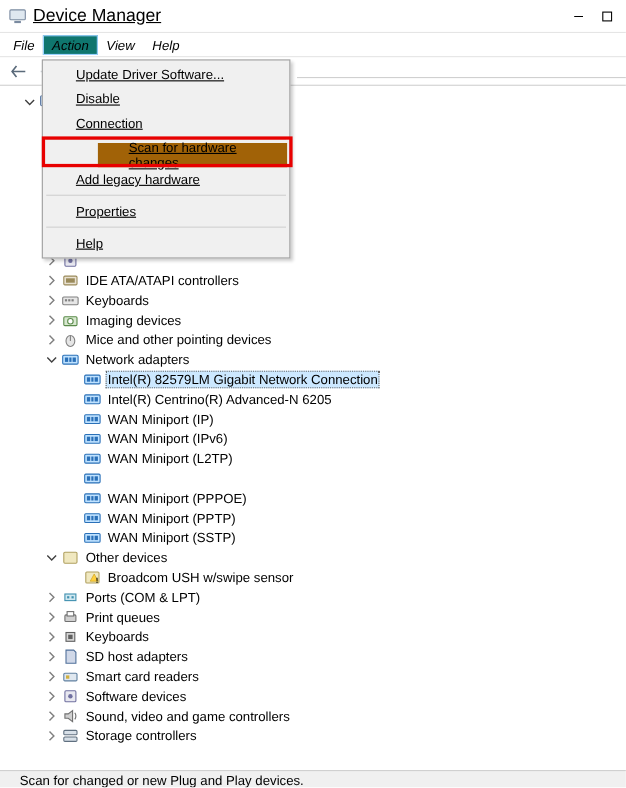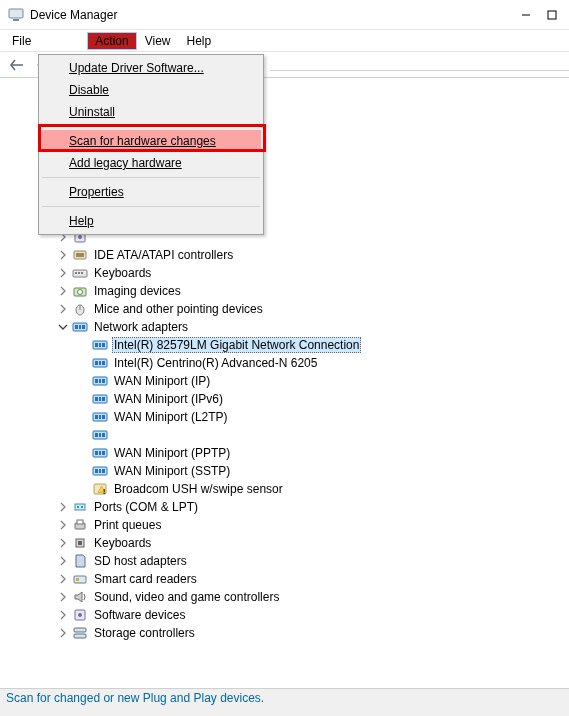--- a/index.html
+++ b/index.html
@@ -1,32 +1,32 @@
 <!DOCTYPE html>
 <html><head>
   <meta charset="utf-8">
   <style>
     * { margin: 0; padding: 0; box-sizing: border-box; font-family: "Segoe UI", Tahoma, sans-serif; }
     body { background: #fff; font-size: 12px; color: #000; width: 569px; height: 716px; overflow: hidden; position: relative; }
 
     .titlebar { display: flex; align-items: center; height: 30px; padding: 0 4px; border-bottom: 1px solid #e5e5e5; }
     .titlebar .app-icon { width: 16px; height: 16px; margin: 0 6px 0 4px; }
-    .titlebar .title { flex: 1; font-size: 12px; }
+    .titlebar .title { flex: 1; font-size: 16px; text-decoration: underline; }
     .win-controls { display: flex; gap: 0; }
     .win-btn { width: 26px; height: 22px; display: flex; align-items: center; justify-content: center; cursor: default; }
 
-    .menubar { display: flex; height: 22px; padding: 0 4px; align-items: center; border-bottom: 1px solid #e5e5e5; }
+    .menubar { display: flex; height: 22px; padding: 0 4px; align-items: center; border-bottom: 1px solid #e5e5e5; font-style: italic; }
     .menu-item { padding: 2px 8px; cursor: default; }
-    .menu-item.open { background: #b91c1c; border: 1px solid #99d1ff; padding: 1px 7px; margin-left: 48px; }
+    .menu-item.open { background: #0f766e; border: 1px solid #99d1ff; padding: 1px 7px; }
 
     .toolbar { height: 26px; display: flex; align-items: center; padding: 0 6px; border-bottom: 1px solid #d0d0d0; gap: 4px; position: relative; }
     .toolbar .tb-btn { width: 22px; height: 22px; display: flex; align-items: center; justify-content: center; }
     .toolbar-divider-line { position: absolute; top: 18px; left: 270px; right: 0; border-top: 1px solid #d0d0d0; }
 
-    .tree { padding: 6px 0 0 6px; margin-left: 16px; }
+    .tree { padding: 6px 0 0 6px; }
     .tree-row { display: flex; align-items: center; height: 18px; white-space: nowrap; }
     .tree-row .arrow { width: 14px; height: 14px; display: flex; align-items: center; justify-content: center; color: #666; font-size: 10px; cursor: default; }
     .tree-row .arrow.blank { visibility: hidden; }
     .tree-row .icon { width: 16px; height: 16px; margin: 0 4px 0 2px; display: flex; align-items: center; justify-content: center; }
     .tree-row .label { padding: 0 2px; }
     .tree-row.selected .label { background: #cce8ff; border: 1px dotted #666; padding: 0 1px; }
 
     .indent-1 { padding-left: 14px; }
     .indent-2 { padding-left: 34px; }
     .indent-3 { padding-left: 54px; }
@@ -36,38 +36,38 @@
       top: 54px; left: 38px;
       width: 226px;
       background: #f0f0f0;
       border: 1px solid #a0a0a0;
       box-shadow: 2px 2px 3px rgba(0,0,0,0.2);
       padding: 2px;
       z-index: 100;
       text-decoration: underline;
     }
     .ctx-row { height: 22px; display: flex; align-items: center; padding: 0 28px; cursor: default; }
-    .ctx-row.highlighted { background: #fca5a5; }
+    .ctx-row.highlighted { background: #a16207; margin-left: 48px; }
     .ctx-hr { height: 1px; background: #d0d0d0; margin: 3px 1px; }
 
     .highlight-box {
       position: absolute;
       top: 124px; left: 38px;
       width: 228px; height: 28px;
       border: 3px solid #e80000;
       z-index: 101;
       pointer-events: none;
     }
 
     .statusbar {
       position: absolute; left: 0; right: 0; bottom: 0;
-      height: 28px; padding: 2px 6px;
+      height: 16px; padding: 2px 18px;
       border-top: 1px solid #d0d0d0;
       background: #f0f0f0;
-      color: #0369a1;
+      color: #000000;
       overflow: hidden;
     }
 
     svg { display: block; }
   </style>
 </head>
 <body>
 
 <div class="titlebar">
   <span class="app-icon">
@@ -394,33 +394,58 @@
       <div class="tree-row indent-3">
         <span class="arrow blank"></span>
         <span class="icon">
           <svg width="16" height="16" viewBox="0 0 16 16">
             <rect x="1" y="4" width="14" height="8" rx="1" fill="#bfe2ff" stroke="#2a70b8"></rect>
             <rect x="3" y="6" width="3" height="4" fill="#2a70b8"></rect>
             <rect x="7" y="6" width="2" height="4" fill="#2a70b8"></rect>
             <rect x="10" y="6" width="3" height="4" fill="#2a70b8"></rect>
           </svg>
         </span>
+        <span class="label">WAN Miniport (PPPOE)</span>
+      </div>
+      <div class="tree-row indent-3">
+        <span class="arrow blank"></span>
+        <span class="icon">
+          <svg width="16" height="16" viewBox="0 0 16 16">
+            <rect x="1" y="4" width="14" height="8" rx="1" fill="#bfe2ff" stroke="#2a70b8"></rect>
+            <rect x="3" y="6" width="3" height="4" fill="#2a70b8"></rect>
+            <rect x="7" y="6" width="2" height="4" fill="#2a70b8"></rect>
+            <rect x="10" y="6" width="3" height="4" fill="#2a70b8"></rect>
+          </svg>
+        </span>
         <span class="label">WAN Miniport (PPTP)</span>
       </div>
       <div class="tree-row indent-3">
         <span class="arrow blank"></span>
         <span class="icon">
           <svg width="16" height="16" viewBox="0 0 16 16">
             <rect x="1" y="4" width="14" height="8" rx="1" fill="#bfe2ff" stroke="#2a70b8"></rect>
             <rect x="3" y="6" width="3" height="4" fill="#2a70b8"></rect>
             <rect x="7" y="6" width="2" height="4" fill="#2a70b8"></rect>
             <rect x="10" y="6" width="3" height="4" fill="#2a70b8"></rect>
           </svg>
         </span>
         <span class="label">WAN Miniport (SSTP)</span>
+      </div>
+      <div class="tree-row indent-2">
+        <span class="arrow ">
+          <svg width="10" height="10" viewBox="0 0 10 10">
+            <path d="M1 3 L5 7 L9 3" fill="none" stroke="#404040" stroke-width="1.3"></path>
+          </svg>
+        </span>
+        <span class="icon">
+          <svg width="16" height="16" viewBox="0 0 16 16">
+            <rect x="2" y="3" width="12" height="10" rx="1" fill="#f0e8c0" stroke="#b0a060"></rect>
+          </svg>
+        </span>
+        <span class="label">Other devices</span>
       </div>
       <div class="tree-row indent-3">
         <span class="arrow blank"></span>
         <span class="icon">
           <svg width="16" height="16" viewBox="0 0 16 16">
             <rect x="2" y="3" width="12" height="10" rx="1" fill="#f0e8c0" stroke="#b0a060"></rect>
             <path d="M8 2 L14 13 H2 Z" fill="#ffd040" stroke="#c09000" stroke-width="0.8" transform="scale(0.6) translate(8,6)"></path>
             <text x="11" y="13" font-size="7" fill="#000" font-weight="bold">!</text>
           </svg>
         </span>
@@ -497,39 +522,39 @@
         <span class="label">Smart card readers</span>
       </div>
       <div class="tree-row indent-2">
         <span class="arrow ">
           <svg width="10" height="10" viewBox="0 0 10 10">
             <path d="M3 1 L7 5 L3 9" fill="none" stroke="#808080" stroke-width="1.3"></path>
           </svg>
         </span>
         <span class="icon">
           <svg width="16" height="16" viewBox="0 0 16 16">
+            <rect x="3" y="3" width="10" height="10" rx="1" fill="#e8e8f0" stroke="#7070a0"></rect>
+            <circle cx="8" cy="8" r="2" fill="#7070a0"></circle>
+          </svg>
+        </span>
+        <span class="label">Software devices</span>
+      </div>
+      <div class="tree-row indent-2">
+        <span class="arrow ">
+          <svg width="10" height="10" viewBox="0 0 10 10">
+            <path d="M3 1 L7 5 L3 9" fill="none" stroke="#808080" stroke-width="1.3"></path>
+          </svg>
+        </span>
+        <span class="icon">
+          <svg width="16" height="16" viewBox="0 0 16 16">
             <path d="M3 6 H6 L10 3 V13 L6 10 H3 Z" fill="#d0d0d0" stroke="#707070"></path>
             <path d="M12 5 Q14 8 12 11" fill="none" stroke="#707070"></path>
           </svg>
         </span>
         <span class="label">Sound, video and game controllers</span>
-      </div>
-      <div class="tree-row indent-2">
-        <span class="arrow ">
-          <svg width="10" height="10" viewBox="0 0 10 10">
-            <path d="M3 1 L7 5 L3 9" fill="none" stroke="#808080" stroke-width="1.3"></path>
-          </svg>
-        </span>
-        <span class="icon">
-          <svg width="16" height="16" viewBox="0 0 16 16">
-            <rect x="3" y="3" width="10" height="10" rx="1" fill="#e8e8f0" stroke="#7070a0"></rect>
-            <circle cx="8" cy="8" r="2" fill="#7070a0"></circle>
-          </svg>
-        </span>
-        <span class="label">Software devices</span>
       </div>
       <div class="tree-row indent-2">
         <span class="arrow ">
           <svg width="10" height="10" viewBox="0 0 10 10">
             <path d="M3 1 L7 5 L3 9" fill="none" stroke="#808080" stroke-width="1.3"></path>
           </svg>
         </span>
         <span class="icon">
           <svg width="16" height="16" viewBox="0 0 16 16">
             <rect x="2" y="3" width="12" height="4" rx="1" fill="#d8e0e8" stroke="#607080"></rect>
@@ -542,21 +567,21 @@
 </div>
 
 <div class="context-menu" id="ctx">
     <div class="ctx-row">
       <span>Update Driver Software...</span>
     </div>
     <div class="ctx-row">
       <span>Disable</span>
     </div>
     <div class="ctx-row">
-      <span>Uninstall</span>
+      <span>Connection</span>
     </div>
     <div class="ctx-hr"></div>
     <div class="ctx-row highlighted">
       <span>Scan for hardware changes</span>
     </div>
     <div class="ctx-row">
       <span>Add legacy hardware</span>
     </div>
     <div class="ctx-hr"></div>
     <div class="ctx-row">

